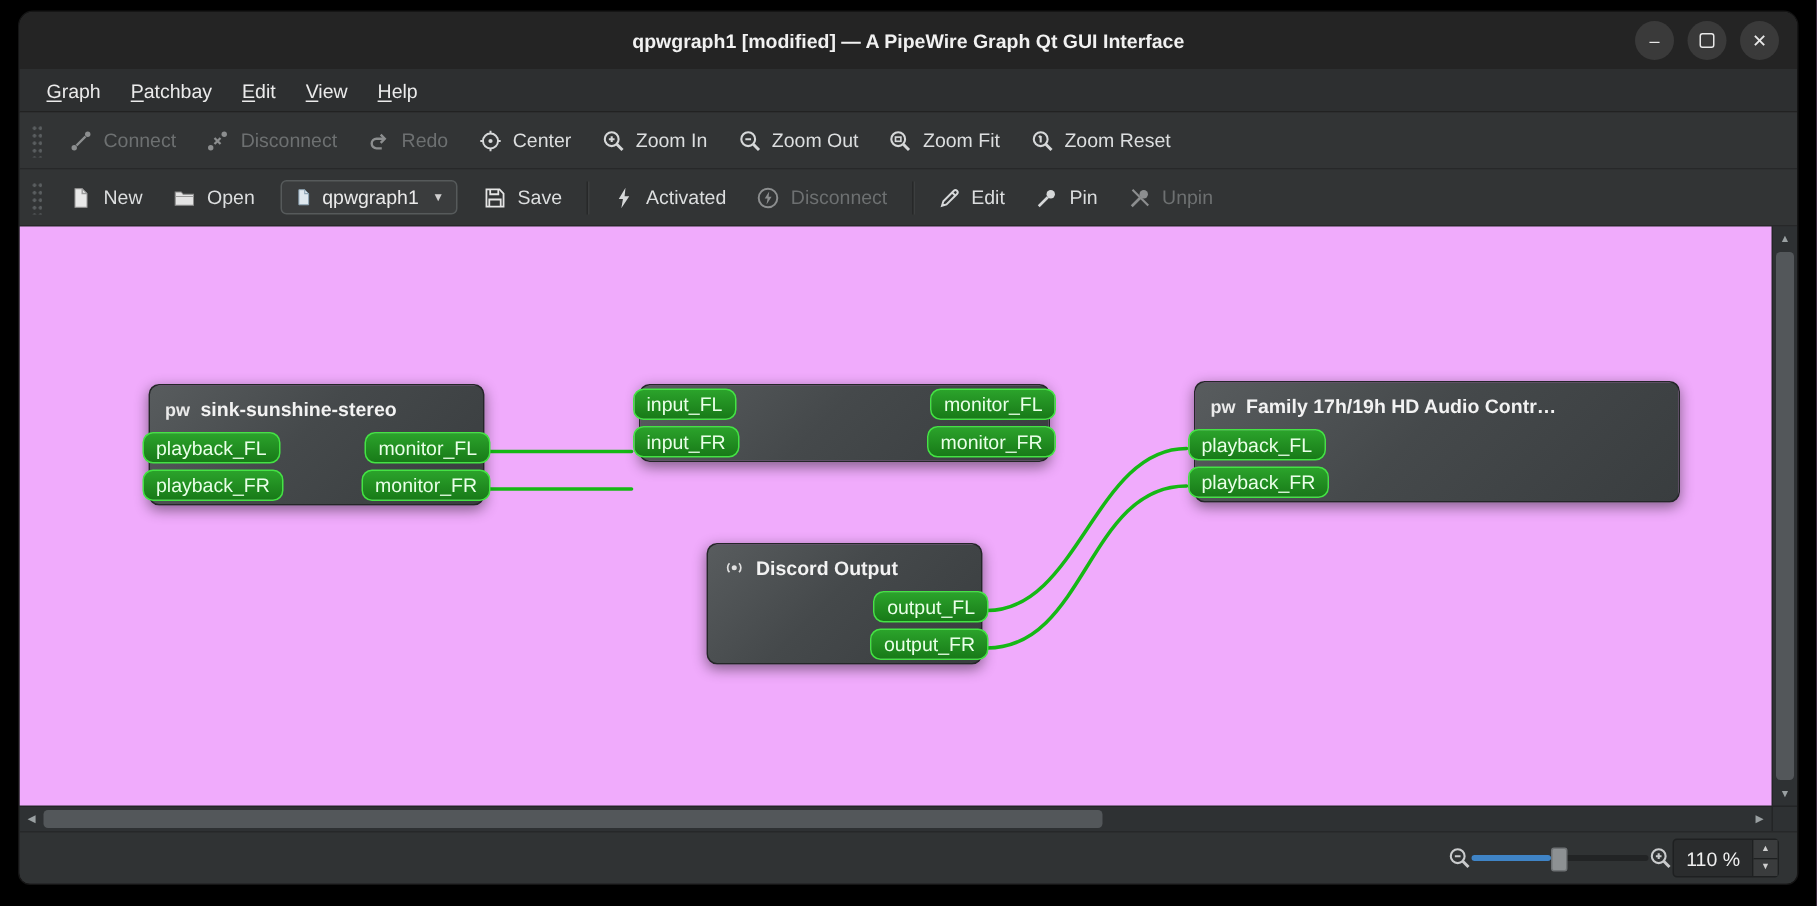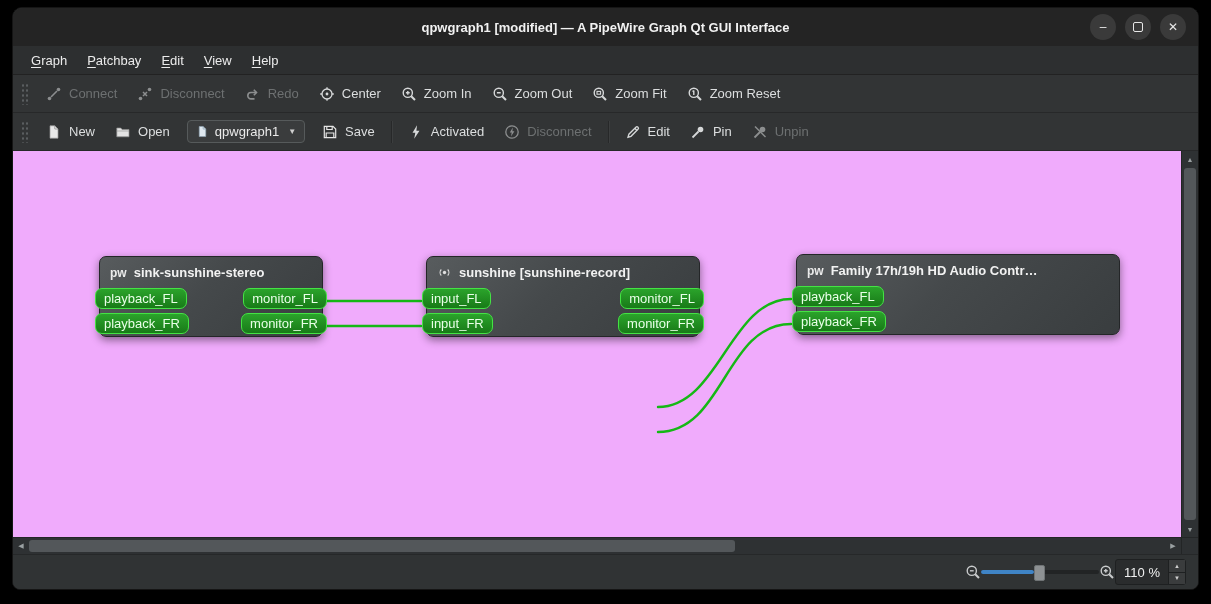--- a/index.html
+++ b/index.html
@@ -280,37 +280,45 @@
           <span class="port">playback_FL</span>
           <span class="port">monitor_FL</span>
         </div>
         <div class="port-row">
           <span class="port">playback_FR</span>
           <span class="port">monitor_FR</span>
         </div>
       </div>
 
       <div class="node" style="left:413px;top:105px;width:272px;">
+        <div class="port-row">
+          <span class="port">input_FL</span>
+          <span class="port">monitor_FL</span>
+        </div>
+        <div class="port-row">
+          <span class="port">input_FR</span>
+          <span class="port">monitor_FR</span>
+        </div>
+      </div>
+
+      <div class="node" style="left:458px;top:211px;width:182px;">
         <div class="node-header">
           <svg class="ic" style="width:15px;height:15px" viewBox="0 0 16 16" fill="none" stroke="#e0e0e0" stroke-width="1.2">
               <circle cx="8" cy="8" r="1.8" fill="#e0e0e0" stroke="none"></circle>
               <path d="M4.6 4.8 a4.6 4.6 0 0 0 0 6.4 M11.4 4.8 a4.6 4.6 0 0 1 0 6.4"></path>
             </svg>
-          <span>sunshine [sunshine-record]</span>
-        </div>
-        <div class="port-row">
-          <span class="port">input_FL</span>
-          <span class="port">monitor_FL</span>
-        </div>
-        <div class="port-row">
-          <span class="port">input_FR</span>
-          <span class="port">monitor_FR</span>
-        </div>
-      </div>
-
+          <span>Discord Output</span>
+        </div>
+        <div class="port-row right-only">
+          <span class="port">output_FL</span>
+        </div>
+        <div class="port-row right-only">
+          <span class="port">output_FR</span>
+        </div>
+      </div>
 
       <div class="node" style="left:783px;top:103px;width:322px;">
         <div class="node-header">
           <span class="pw-glyph">pw</span>
           <span>Family 17h/19h HD Audio Contr…</span>
         </div>
         <div class="port-row left-only">
           <span class="port">playback_FL</span>
         </div>
         <div class="port-row left-only">

